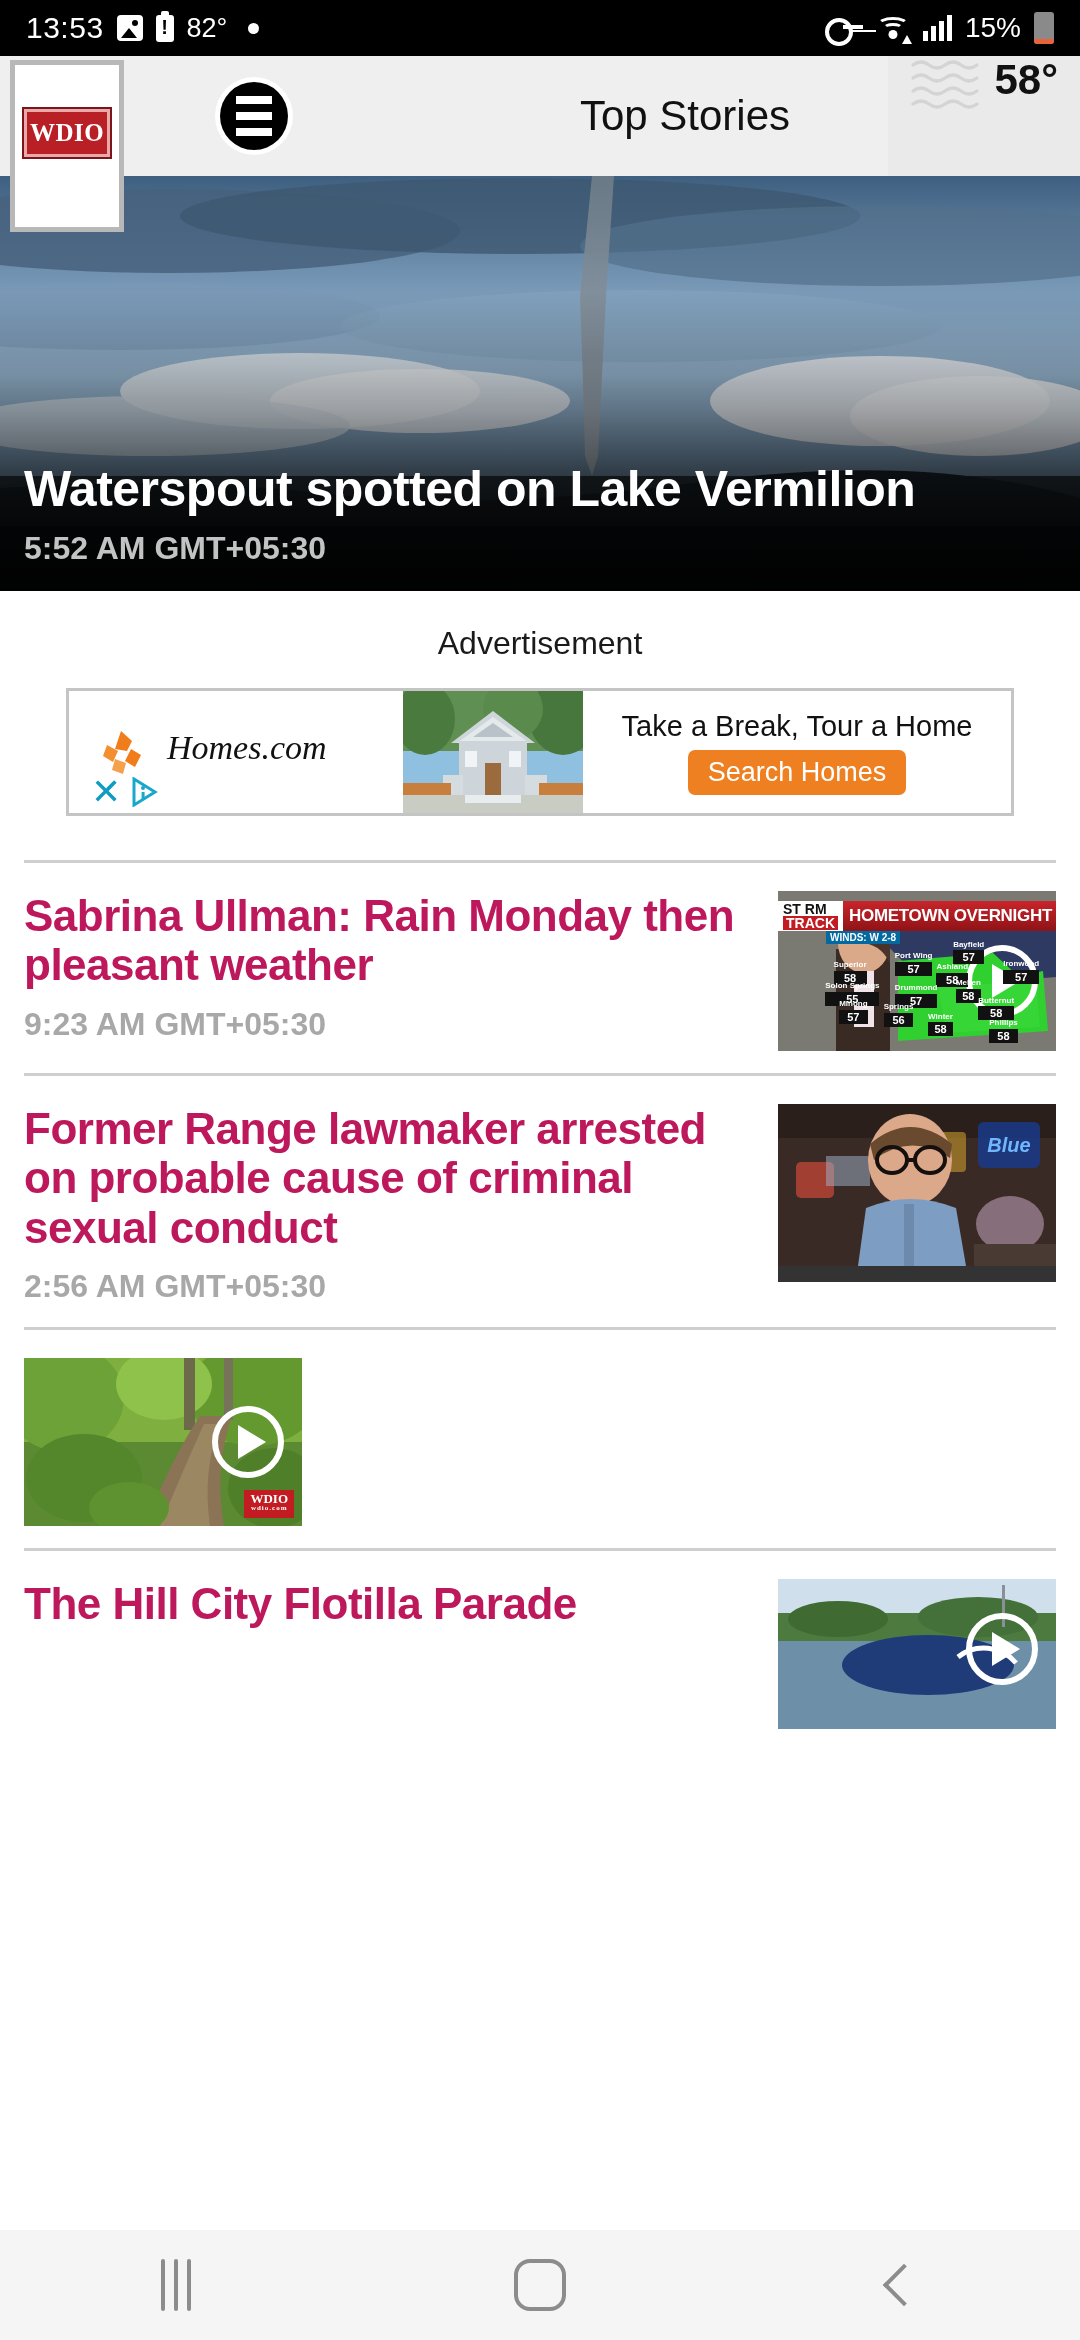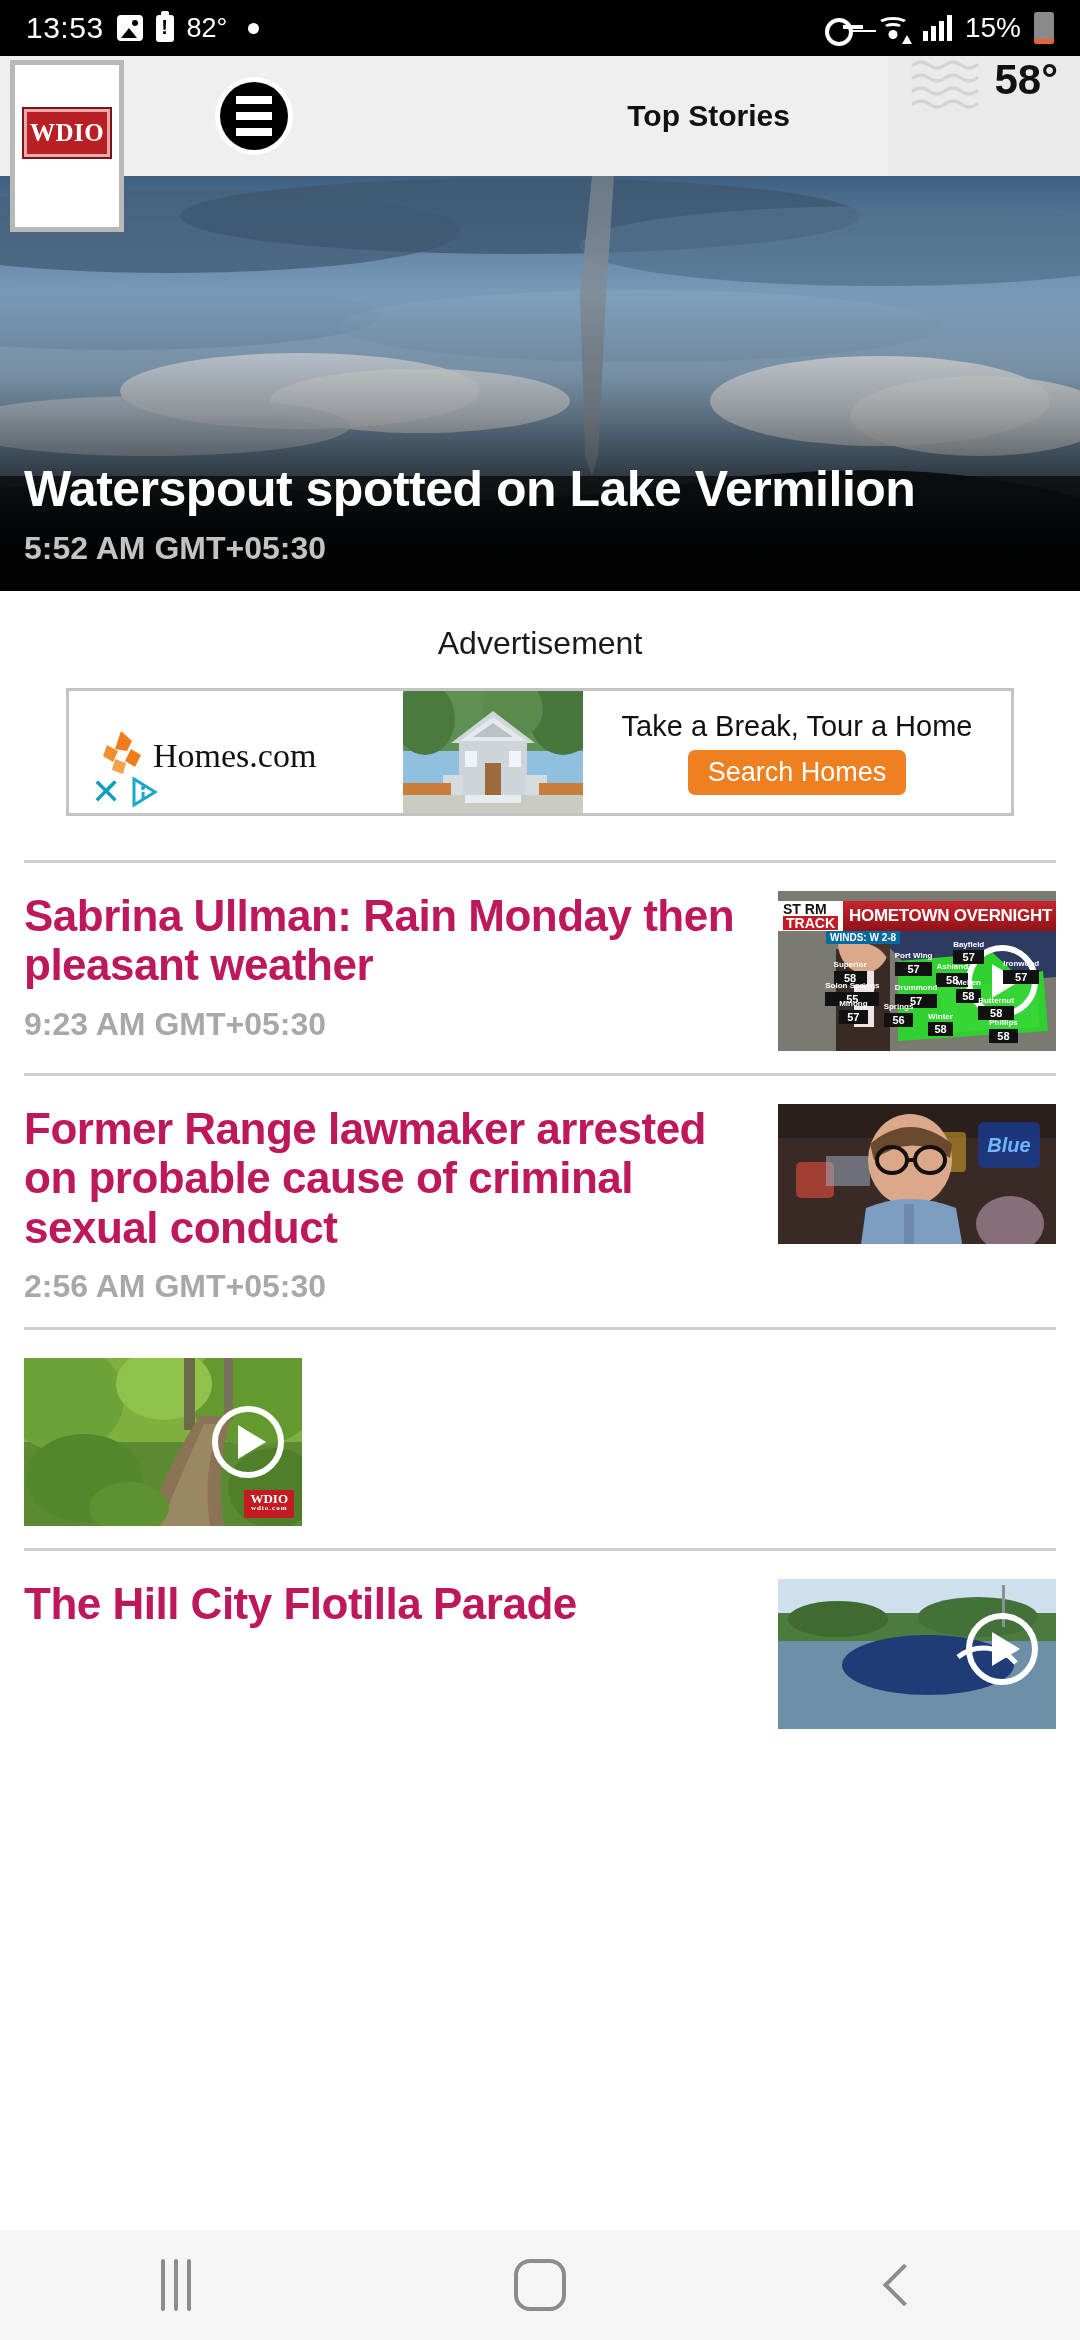--- a/index.html
+++ b/index.html
@@ -82,21 +82,21 @@
 
   .hamburger{
     position:absolute; left:220px; top:26px; width:68px; height:68px; border-radius:50%;
     background:#000; display:flex; flex-direction:column; align-items:center;
     justify-content:center; gap:8px; box-shadow:0 0 0 5px #fff;
   }
   .hamburger span{ width:36px; height:8px; background:#fff; display:block; }
 
   .header-title{
     position:absolute; left:0; right:0; text-align:right; padding-right:290px;
-    font-size:30px; font-weight:bold; color:#111;
+    font-size:42px; font-weight:normal; color:#111;
   }
   .weather-chip{
     position:absolute; right:0; top:0; bottom:0; width:192px;
     background:#eaeaea; display:flex; align-items:flex-start; justify-content:flex-end;
     padding-right:22px; gap:6px;
   }
   .fog-icon{ width:78px; height:56px; display:flex; flex-direction:column; justify-content:center; gap:7px; }
   .fog-icon svg{ display:block; }
   .weather-temp{ font-size:42px; font-weight:bold; color:#111; }
 
@@ -112,21 +112,21 @@
   .hero-time{ color:#c3c3c3; font-size:32px; margin-top:14px; font-weight:bold; }
 
   
   .ad-wrap{ background:#fff; padding-top:34px; }
   .ad-label{ text-align:center; font-size:32px; color:#1a1a1a; }
   .ad-box{
     margin:26px auto 0; width:948px; height:128px; border:3px solid #c4c4c4;
     background:#fff; display:flex; position:relative; overflow:hidden;
   }
   .ad-left{ width:334px; position:relative; display:flex; align-items:center; padding-left:32px; }
-  .homes-logo{ display:flex; align-items:flex-end; gap:10px; }
+  .homes-logo{ display:flex; align-items:flex-start; gap:24px;font-style:italic; }
   .homes-mark{ width:42px;height:46px; position:relative; }
   .homes-txt{ font-family:"Liberation Serif", serif; font-size:34px; color:#111; }
   .ad-mini-icons{ position:absolute; left:22px; bottom:3px; display:flex; align-items:center; gap:10px; }
   .ad-x{ color:#0f9cc0; font-size:36px; line-height:1; font-weight:300; }
   .ad-ai{ width:28px;height:30px; position:relative; }
 
   .ad-img{ width:180px; position:relative; overflow:hidden; background:#9fc3de; }
   .ad-right{ flex:1; display:flex; flex-direction:column; align-items:center; justify-content:center; gap:7px; }
   .ad-head{ font-size:29px; color:#111; }
   .ad-btn{ background:#ef8022; color:#fff; font-size:27px; padding:7px 20px; border-radius:7px; font-weight:500;}
@@ -385,21 +385,21 @@
       </div>
   </div>
 
   <div class="divider"></div>
 
   <div class="story">
     <div class="story-txt">
       <div class="story-title">Former Range lawmaker arrested on probable cause of criminal sexual conduct</div>
       <div class="story-time">2:56 AM GMT+05:30</div>
     </div>
-    <div class="thumb" style="height:140px;">
+    <div class="thumb" style="height:178px;">
       <svg width="278" height="162" viewBox="0 0 278 162" preserveAspectRatio="none" style="position:absolute;inset:0;">
         <rect width="278" height="162" fill="#3a2a26"></rect>
         <rect y="0" width="278" height="34" fill="#2b1f1c"></rect>
         <rect x="200" y="18" width="62" height="46" rx="6" fill="#1a3a8a" opacity=".85"></rect>
         <text x="231" y="48" font-family="Liberation Sans" font-size="20" fill="#6fb6ff" text-anchor="middle" font-style="italic" font-weight="bold">Blue</text>
         <rect x="132" y="28" width="56" height="40" rx="4" fill="#c89a2a" opacity=".6"></rect>
         <rect x="18" y="58" width="38" height="36" rx="5" fill="#d84b3a" opacity=".65"></rect>
         <rect x="48" y="52" width="44" height="30" fill="#9fb6cc" opacity=".5"></rect>
         <ellipse cx="132" cy="56" rx="42" ry="46" fill="#dba98a"></ellipse>
         <path d="M92 40 Q132 6 174 40 L172 54 Q132 28 96 56 Z" fill="#6a4a2e"></path>

